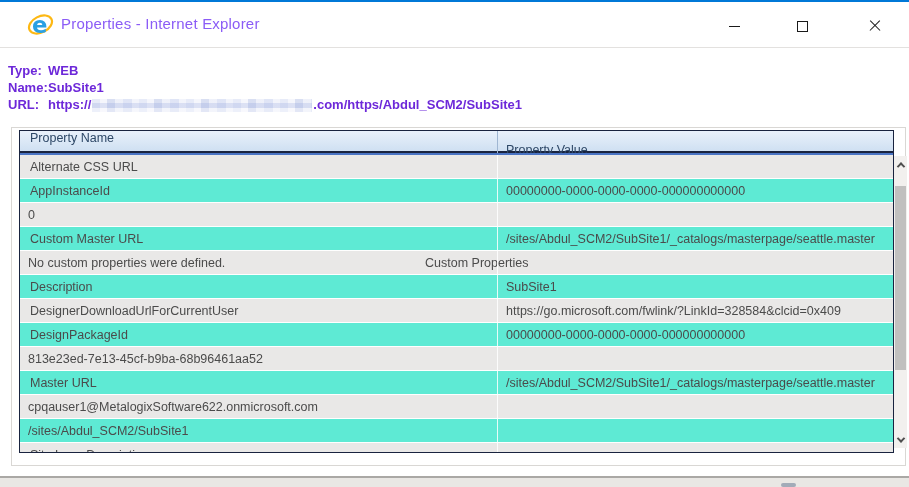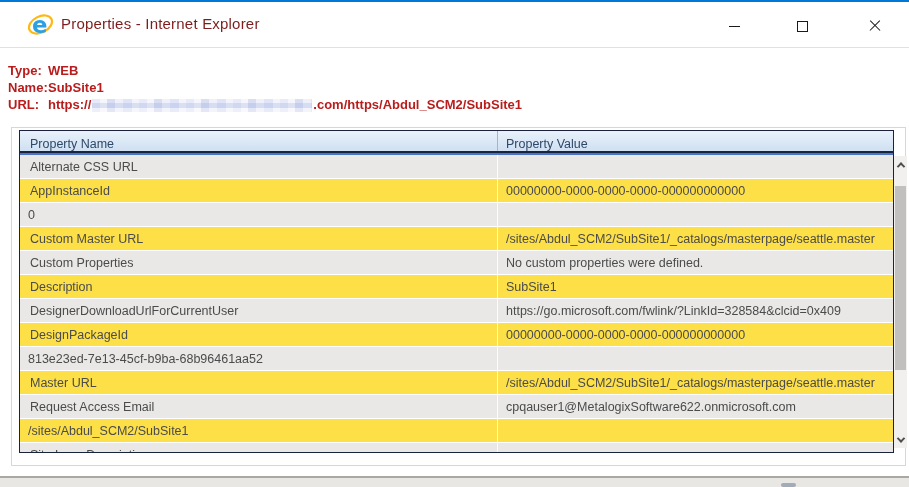--- a/index.html
+++ b/index.html
@@ -6,58 +6,58 @@
   html,body { background:#fff; }
   body { font-family:"Liberation Sans","DejaVu Sans",sans-serif; }
   #window {
     position:relative; width:909px; height:487px; background:#fff; overflow:hidden;
   }
   
   .top-accent { position:absolute; left:0; top:0; width:909px; height:2px; background:#0078d7; }
   .titlebar { position:absolute; left:0; top:2px; width:909px; height:45px; background:#fff; }
   .titlebar-sep { position:absolute; left:0; top:47px; width:909px; height:1px; background:#e3e1df; }
   .ie-logo { position:absolute; left:27px; top:9px; width:27px; height:27px; }
-  .win-title { position:absolute; left:61px; top:13px; font-size:15px; color:#7f1d1d; letter-spacing:0.2px; }
+  .win-title { position:absolute; left:61px; top:13px; font-size:15px; color:#8b5cf6; letter-spacing:0.2px; }
   .winbtn { position:absolute; top:10px; width:34px; height:28px; display:flex; align-items:center; justify-content:center; cursor:default; }
   .btn-min { left:717px; }
   .btn-max { left:785px; }
   .btn-close { left:858px; }
   .glyph-min { width:11px; height:0; border-top:1.4px solid #1a1a1a; }
   .glyph-max { width:11px; height:11px; border:1.3px solid #1a1a1a; }
   .glyph-close { position:relative; width:12px; height:12px; }
   .glyph-close::before,.glyph-close::after { content:""; position:absolute; left:-1px; top:5px; width:14px; height:1.4px; background:#1a1a1a; }
   .glyph-close::before { transform:rotate(45deg); }
   .glyph-close::after { transform:rotate(-45deg); }
   
-  .info { position:absolute; left:8px; top:62px; color:#b91c1c; font-size:13px; font-weight:600; }
+  .info { position:absolute; left:8px; top:62px; color:#6d28d9; font-size:13px; font-weight:600; }
   .info-line { display:flex; align-items:center; height:17px; white-space:pre; }
   .info-label { width:40px; }
   .url-value { display:flex; align-items:flex-end; }
   .blur-block {
     display:inline-block; width:220px; height:13px; margin:0 1px;
     background:
       repeating-linear-gradient(0deg, rgba(255,255,255,.45) 0 4px, rgba(187,198,233,.40) 4px 9px, rgba(255,255,255,.25) 9px 13px),
       repeating-linear-gradient(90deg, #dfe4f6 0 8px, #f2f3fb 8px 15px, #ccd4ee 15px 23px, #e9ecf8 23px 31px, #d5dcf3 31px 40px, #eef0fa 40px 47px);
   }
   
   .panel { position:absolute; left:11px; top:127px; width:895px; height:339px; border:1px solid #d9d7d4; background:#fff; }
   .grid { position:absolute; left:19px; top:130px; width:875px; height:323px; border:1px solid #19233f; background:#fff; overflow:hidden; display:flex; flex-direction:column; }
   .grid-header {
     position:relative; height:22px; flex:0 0 22px;
     background:linear-gradient(#e9f1fb, #cfe0f2);
     border-bottom:2px solid #19233f;
-    display:flex; align-items:flex-end; font-size:12.5px; color:#2e4867;
+    display:flex; align-items:flex-start; font-size:12.5px; color:#2e4867;
   }
   .hdr-name { width:477px; padding-left:10px; }
   .hdr-divider { width:1px; height:22px; background:#9fb6d2; }
   .hdr-value { padding-left:8px;margin-top:12px; }
   .grid-body { position:relative; flex:1; border-top:2px solid #4a74c4; overflow:hidden; }
   .body-divider { position:absolute; left:477px; top:0; bottom:0; width:1px; background:rgba(255,255,255,.85); z-index:5; }
   .row { display:flex; height:24px; align-items:center; font-size:12.5px; color:#4b4b4b; background:#e9e8e7; border-bottom:1px solid #fff;justify-content:flex-end; }
-  .row.alt { background:#fde047; }
+  .row.alt { background:#5eead4; }
   .cell.name { width:478px; padding-left:10px; white-space:nowrap; overflow:hidden; }
   .cell.value { flex:1; padding-left:8px; white-space:nowrap; overflow:hidden; }
   
   .vscroll { position:absolute; left:894px; top:156px; width:13px; height:292px; background:#f2f0ee; }
   .sb-btn { position:absolute; left:0; width:13px; height:17px; display:flex; align-items:center; justify-content:center; background:#f2f0ee; }
   .sb-up { top:0; }
   .sb-down { bottom:0; }
   .chev { width:6px; height:6px; border-style:solid; border-color:#4e4e4e; border-width:0; }
   .chev.up { border-top-width:2px; border-left-width:2px; transform:rotate(45deg) translate(1px,1px); }
   .chev.down { border-bottom-width:2px; border-right-width:2px; transform:rotate(45deg) translate(-1px,-1px); }
@@ -128,22 +128,22 @@
           <div class="cell value">00000000-0000-0000-0000-000000000000</div>
         </div>
         <div class="row">
           <div class="cell value">0</div>
         </div>
         <div class="row alt">
           <div class="cell name">Custom Master URL</div>
           <div class="cell value">/sites/Abdul_SCM2/SubSite1/_catalogs/masterpage/seattle.master</div>
         </div>
         <div class="row">
+          <div class="cell value">No custom properties were defined.</div>
           <div class="cell name">Custom Properties</div>
-          <div class="cell value">No custom properties were defined.</div>
         </div>
         <div class="row alt">
           <div class="cell name">Description</div>
           <div class="cell value">SubSite1</div>
         </div>
         <div class="row">
           <div class="cell name">DesignerDownloadUrlForCurrentUser</div>
           <div class="cell value">https://go.microsoft.com/fwlink/?LinkId=328584&amp;clcid=0x409</div>
         </div>
         <div class="row alt">
@@ -151,21 +151,20 @@
           <div class="cell value">00000000-0000-0000-0000-000000000000</div>
         </div>
         <div class="row">
           <div class="cell value">813e23ed-7e13-45cf-b9ba-68b96461aa52</div>
         </div>
         <div class="row alt">
           <div class="cell name">Master URL</div>
           <div class="cell value">/sites/Abdul_SCM2/SubSite1/_catalogs/masterpage/seattle.master</div>
         </div>
         <div class="row">
-          <div class="cell name">Request Access Email</div>
           <div class="cell value">cpqauser1@MetalogixSoftware622.onmicrosoft.com</div>
         </div>
         <div class="row alt">
           <div class="cell value">/sites/Abdul_SCM2/SubSite1</div>
         </div>
         <div class="row">
           <div class="cell name">Site Logo Description</div>
           <div class="cell value"></div>
         </div>
       </div>

